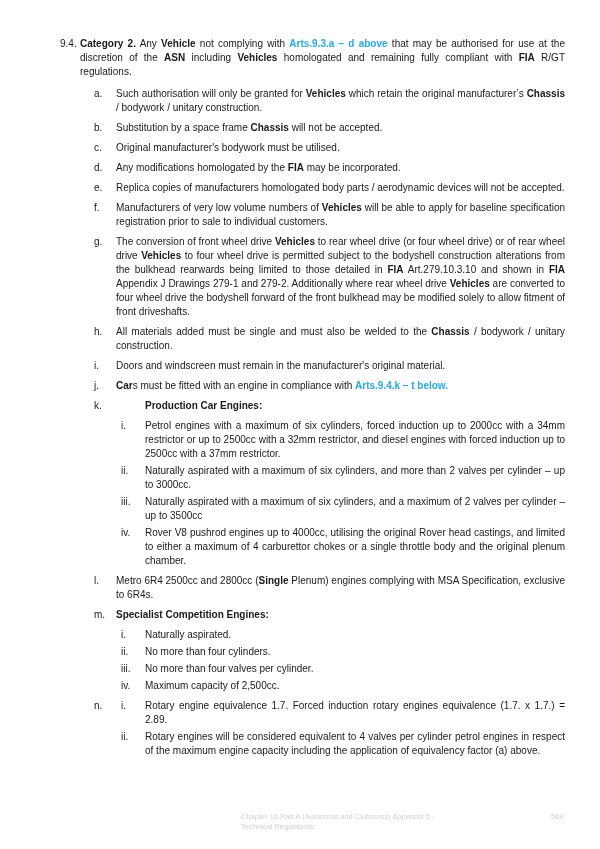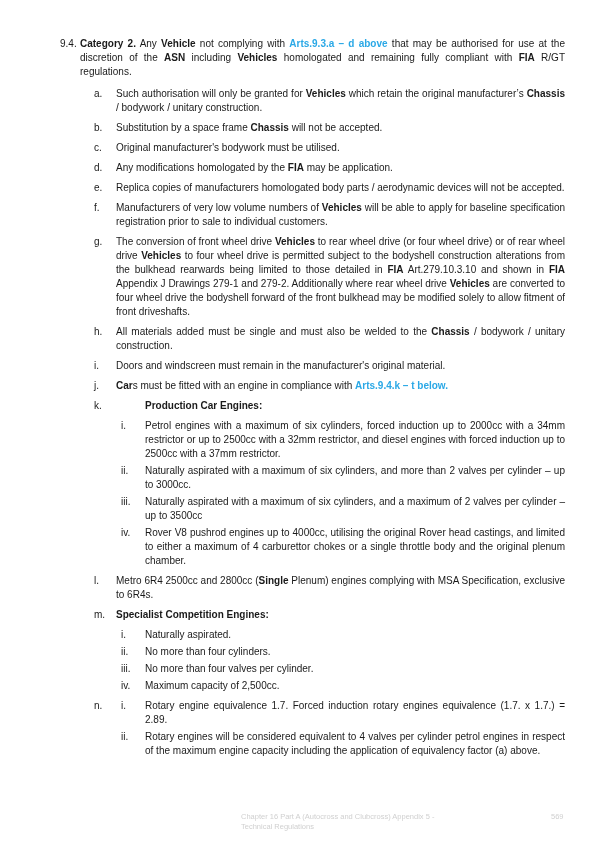--- a/index.html
+++ b/index.html
@@ -34,21 +34,21 @@
       <div class="item">
         <span class="lbl">b.</span>
         <div><span>Substitution by a space frame </span><span style="font-weight: bold;">Chassis</span><span> will not be accepted.</span></div>
       </div>
       <div class="item">
         <span class="lbl">c.</span>
         <div><span>Original manufacturer's bodywork must be utilised.</span></div>
       </div>
       <div class="item">
         <span class="lbl">d.</span>
-        <div><span>Any modifications homologated by the </span><span style="font-weight: bold;">FIA</span><span> may be application.</span></div>
+        <div><span>Any modifications homologated by the </span><span style="font-weight: bold;">FIA</span><span> may be incorporated.</span></div>
       </div>
       <div class="item">
         <span class="lbl">e.</span>
         <div><span>Replica copies of manufacturers homologated body parts / aerodynamic devices will not be accepted.</span></div>
       </div>
       <div class="item">
         <span class="lbl">f.</span>
         <div><span>Manufacturers of very low volume numbers of </span><span style="font-weight: bold;">Vehicles</span><span> will be able to apply for baseline specification registration prior to sale to individual customers.</span></div>
       </div>
       <div class="item">

